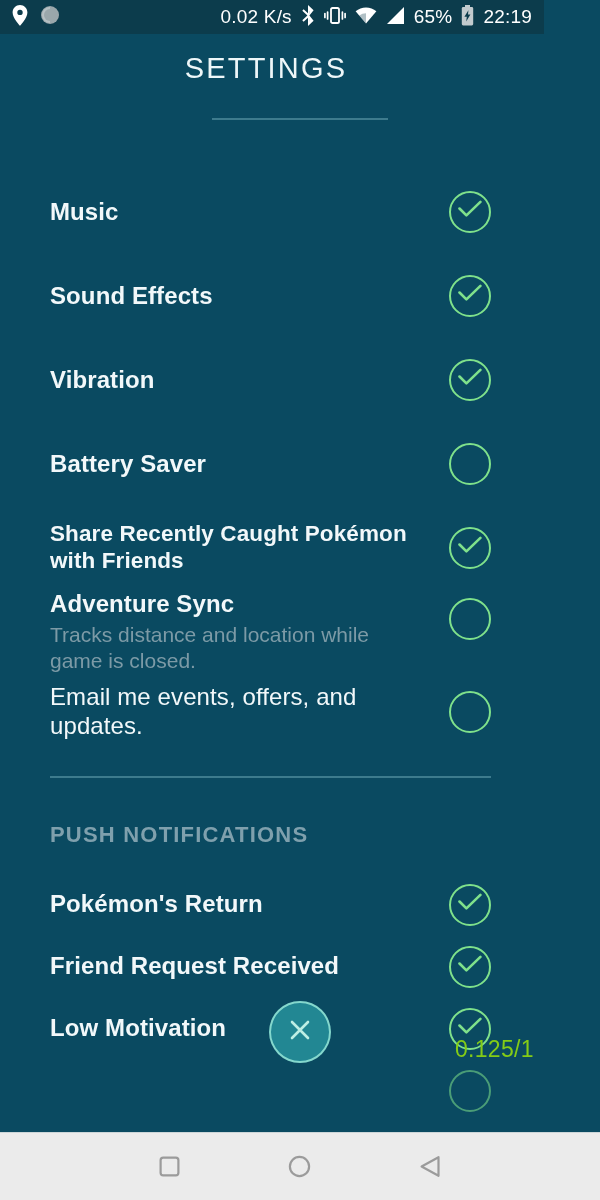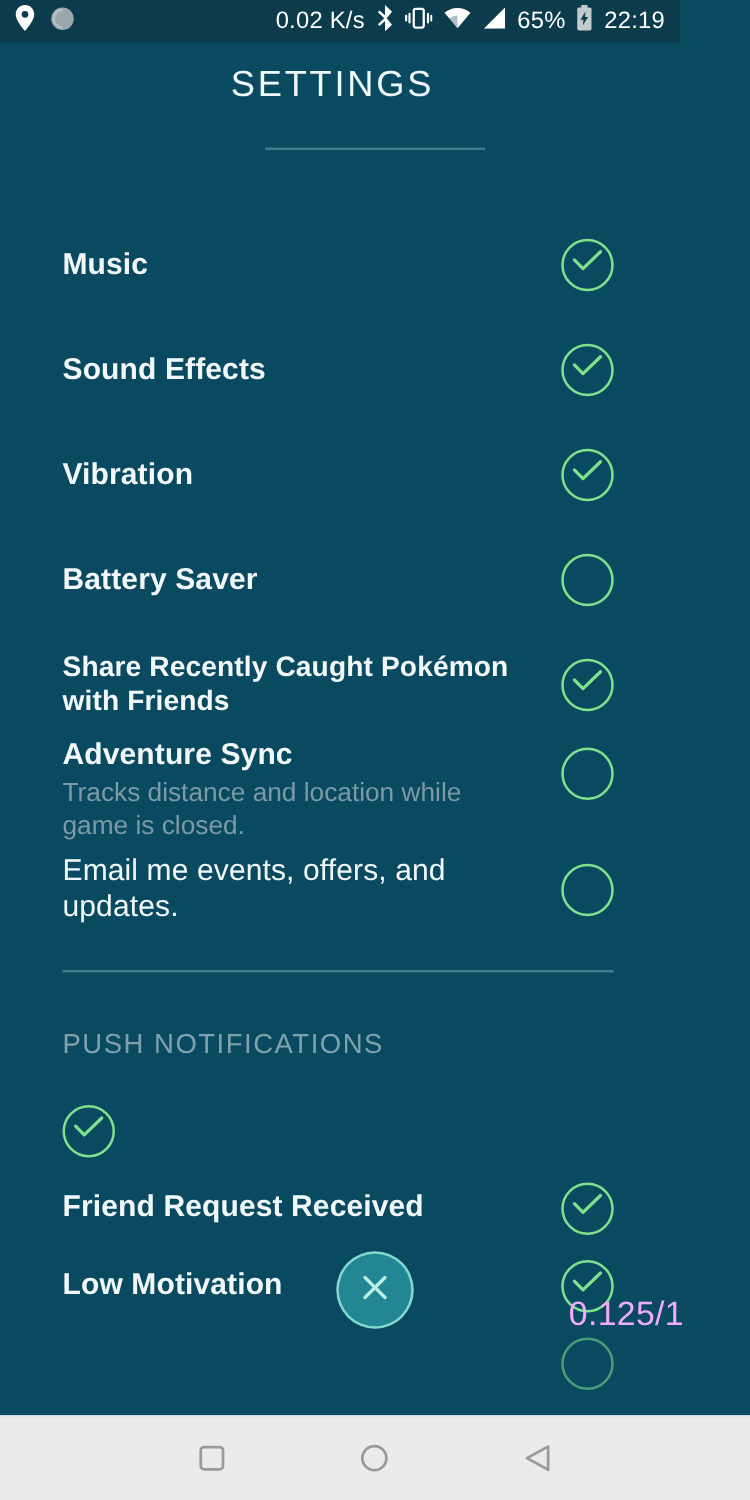--- a/index.html
+++ b/index.html
@@ -102,21 +102,21 @@
   
   .section-rule {
     margin:26px 50px 0 50px;
     height:2px;
     background:#3d7b8d;
   }
   .section-head {
     padding:44px 50px 0 50px;
     color:#7fa0ad;
     font-size:22px;
-    font-weight:normal;
+    font-weight:bold;
     letter-spacing:1.2px;
   }
 
   .row.push { min-height:62px; }
 
   
   .cutrow { opacity:0.55; }
 
   
   .fab {
@@ -126,22 +126,22 @@
     border-radius:50%;
     background:rgba(40,150,160,0.80);
     border:2px solid rgba(150,230,215,0.85);
     display:flex; align-items:center; justify-content:center;
   }
 
   
   .speed {
     position:absolute;
     left:455px; top:1036px;
-    color:#f0abfc;
-    font-size:27px;
+    color:#84cc16;
+    font-size:23px;
     letter-spacing:0.3px;
   }
 
   
   .navbar {
     position:absolute; left:0; bottom:0;
     width:600px; height:68px;
     background:#ebebeb;
     border-top:1px solid #cdd6d8;
     display:flex; align-items:center; justify-content:center;
@@ -283,20 +283,23 @@
         <div class="lbl regular">Email me events, offers, and updates.</div>
       </div>
       <div class="toggle"></div>
     </div>
 
     <div class="section-rule"></div>
 
     <div class="section-head">PUSH NOTIFICATIONS</div>
 
     <div class="row push" style="margin-top:26px;">
+      <div class="row-labels">
+        <div class="lbl">Pokémon's Return</div>
+      </div>
       <div class="toggle">
         <span class="chk">
           <svg width="24" height="18" viewBox="0 0 24 18">
               <path d="M1.5 8.4 8.4 15.3 22.4 1.8" fill="none" stroke="#7fe18b" stroke-width="2.6" stroke-linecap="round" stroke-linejoin="round"></path>
             </svg>
         </span>
       </div>
     </div>
 
     <div class="row push">

